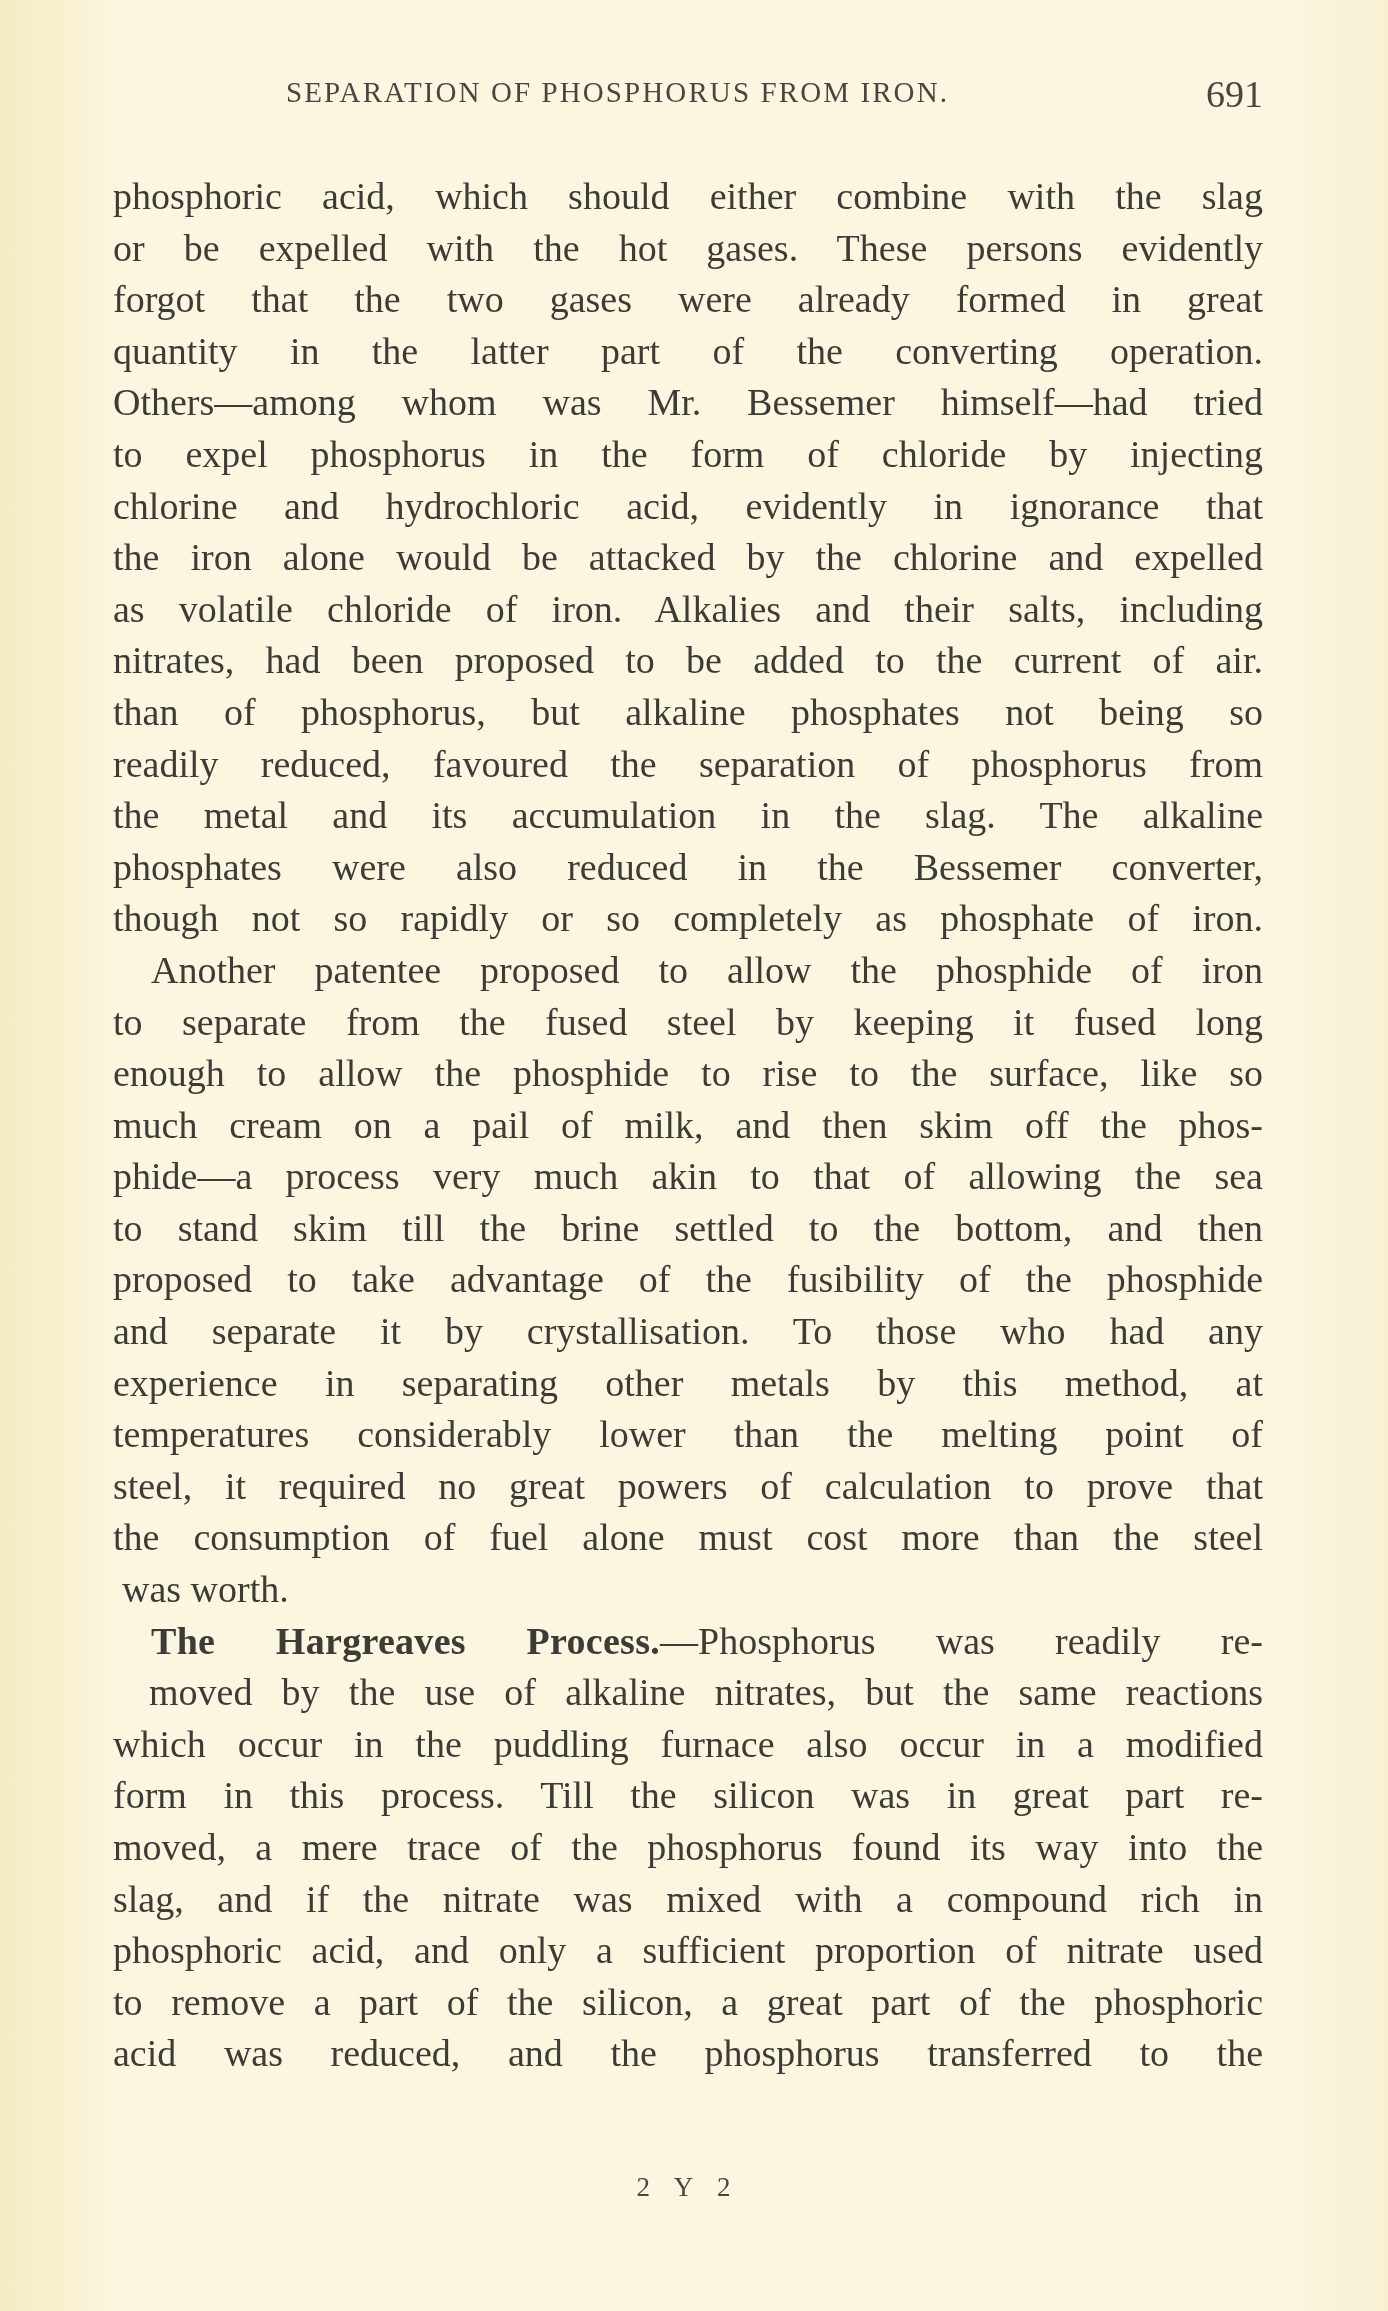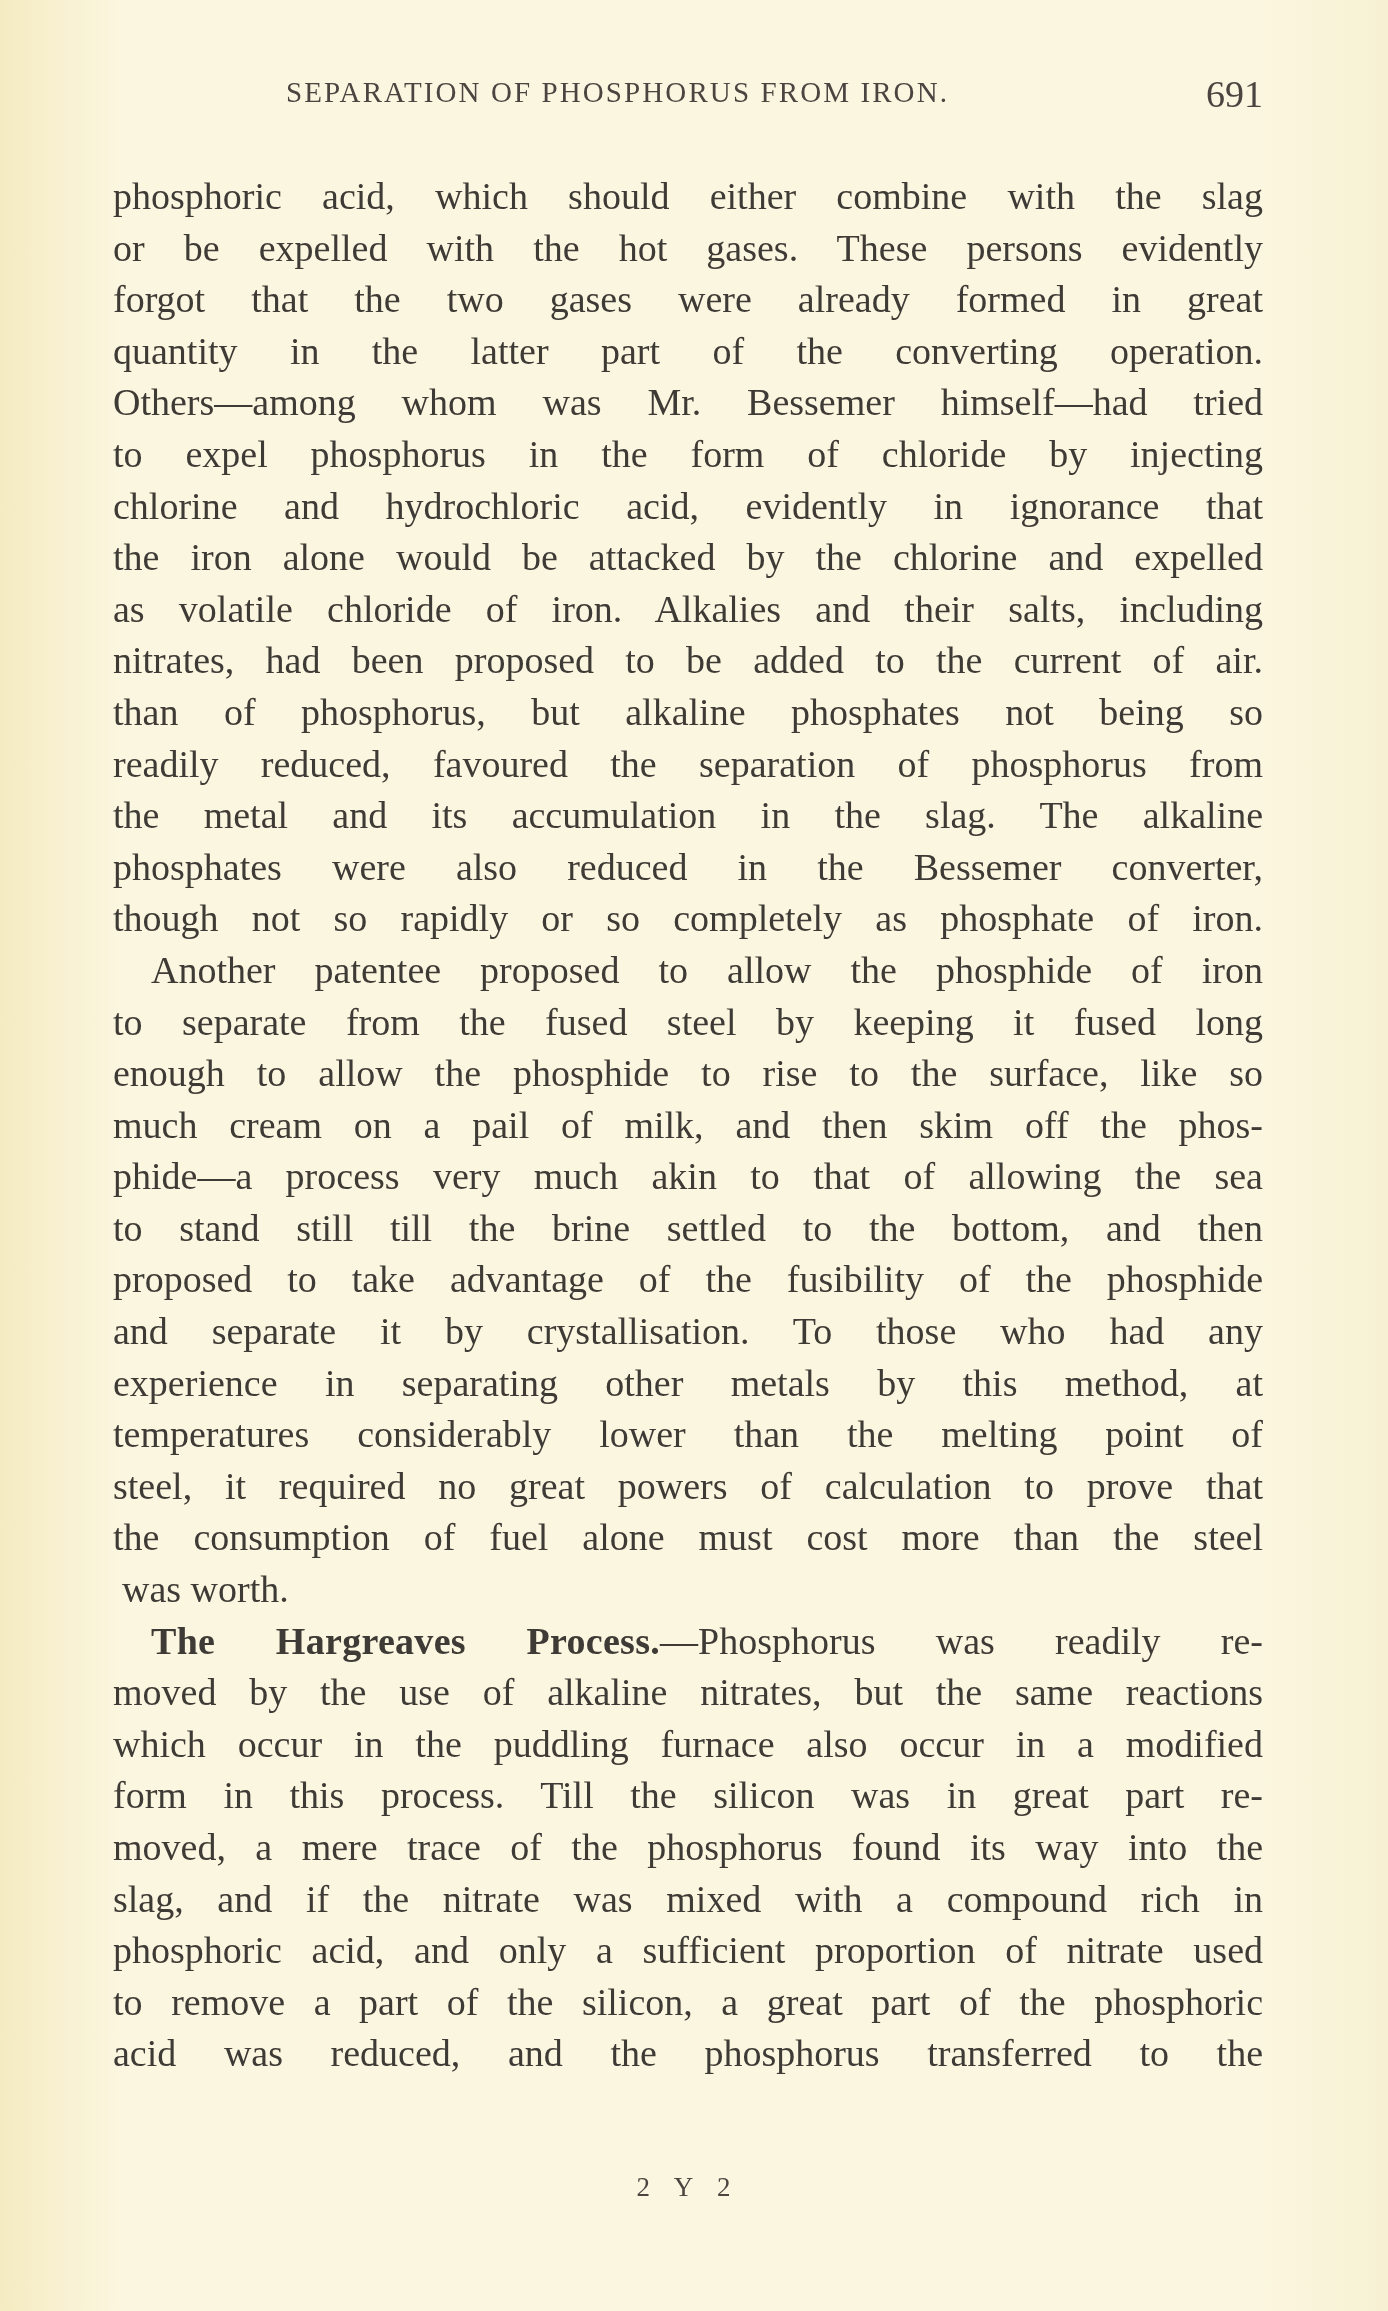--- a/index.html
+++ b/index.html
@@ -106,33 +106,33 @@
       <span class="line" style="white-space: nowrap; word-spacing: 0px;">phosphates were also reduced in the Bessemer converter,</span>
       <span class="line" style="white-space: nowrap; word-spacing: 0px;">though not so rapidly or so completely as phosphate of iron.</span>
     </div>
 
     <div class="para">
       <span class="line indent" style="white-space: nowrap; word-spacing: 0px;">Another patentee proposed to allow the phosphide of iron</span>
       <span class="line" style="white-space: nowrap; word-spacing: 0px;">to separate from the fused steel by keeping it fused long</span>
       <span class="line" style="white-space: nowrap; word-spacing: 0px;">enough to allow the phosphide to rise to the surface, like so</span>
       <span class="line" style="white-space: nowrap; word-spacing: 0px;">much cream on a pail of milk, and then skim off the phos-</span>
       <span class="line" style="white-space: nowrap; word-spacing: 0px;">phide—a process very much akin to that of allowing the sea</span>
-      <span class="line" style="white-space: nowrap; word-spacing: 0px;">to stand still till the brine settled to the bottom, and then</span>
+      <span class="line" style="white-space: nowrap; word-spacing: 0px;">to stand skim till the brine settled to the bottom, and then</span>
       <span class="line" style="white-space: nowrap; word-spacing: 0px;">proposed to take advantage of the fusibility of the phosphide</span>
       <span class="line" style="white-space: nowrap; word-spacing: 0px;">and separate it by crystallisation.  To those who had any</span>
       <span class="line" style="white-space: nowrap; word-spacing: 0px;">experience in separating other metals by this method, at</span>
       <span class="line" style="white-space: nowrap; word-spacing: 0px;">temperatures considerably lower than the melting point of</span>
       <span class="line" style="white-space: nowrap; word-spacing: 0px;">steel, it required no great powers of calculation to prove that</span>
       <span class="line" style="white-space: nowrap; word-spacing: 0px;">the consumption of fuel alone must cost more than the steel</span>
       <span class="line last">was worth.</span>
     </div>
 
     <div class="para">
       <span class="line indent" style="white-space: nowrap; word-spacing: 0px;"><span class="run-in-head">The Hargreaves Process.</span><span>—Phosphorus was readily re-</span></span>
-      <span class="line" style="white-space: nowrap; word-spacing: 0px;">moved by the use of alkaline nitrates, but the same reactions</span>
+      <span class="line" style="white-space: nowrap; word-spacing: 0px; margin-left: 36px;">moved by the use of alkaline nitrates, but the same reactions</span>
       <span class="line" style="white-space: nowrap; word-spacing: 0px;">which occur in the puddling furnace also occur in a modified</span>
       <span class="line" style="white-space: nowrap; word-spacing: 0px;">form in this process.  Till the silicon was in great part re-</span>
       <span class="line" style="white-space: nowrap; word-spacing: 0px;">moved, a mere trace of the phosphorus found its way into the</span>
       <span class="line" style="white-space: nowrap; word-spacing: 0px;">slag, and if the nitrate was mixed with a compound rich in</span>
       <span class="line" style="white-space: nowrap; word-spacing: 0px;">phosphoric acid, and only a sufficient proportion of nitrate used</span>
       <span class="line" style="white-space: nowrap; word-spacing: 0px;">to remove a part of the silicon, a great part of the phosphoric</span>
       <span class="line" style="white-space: nowrap; word-spacing: 0px;">acid was reduced, and the phosphorus transferred to the</span>
     </div>
   </div>
 

